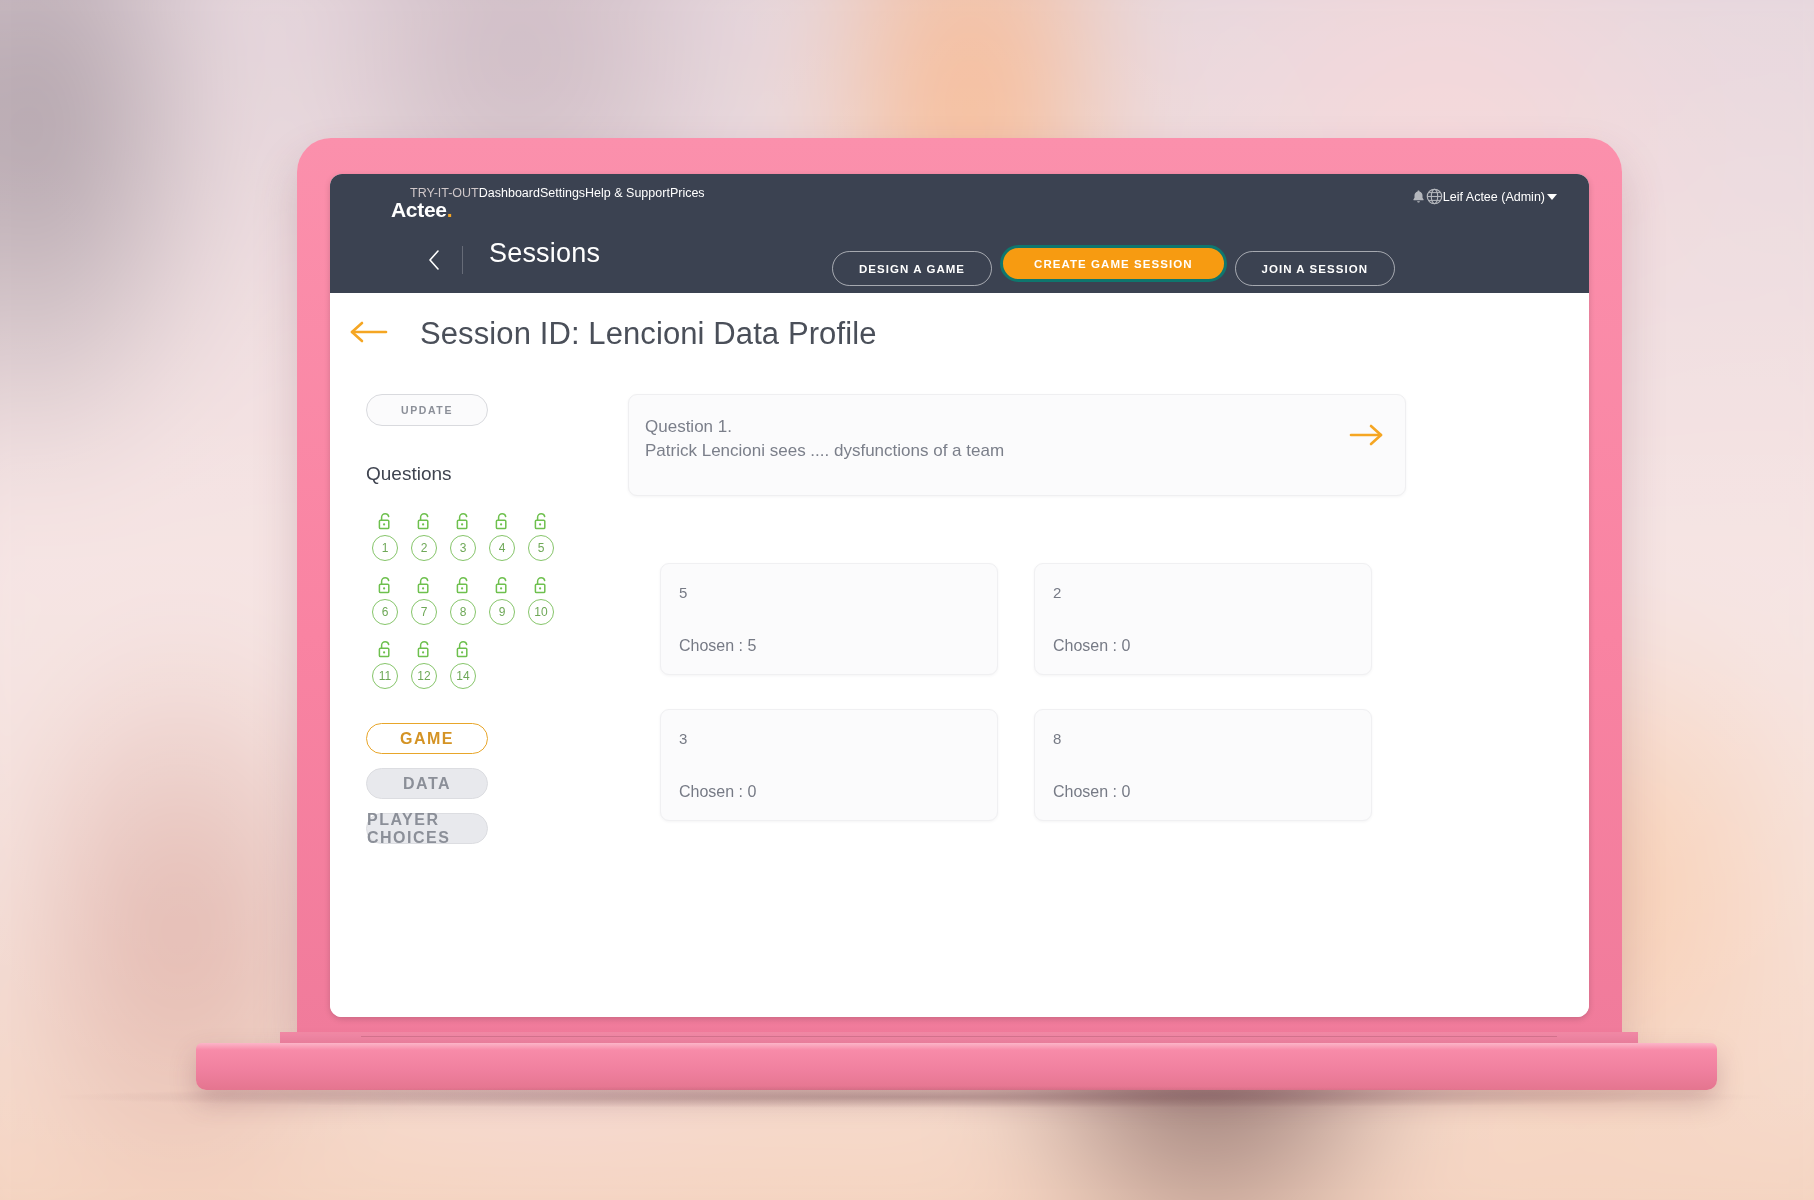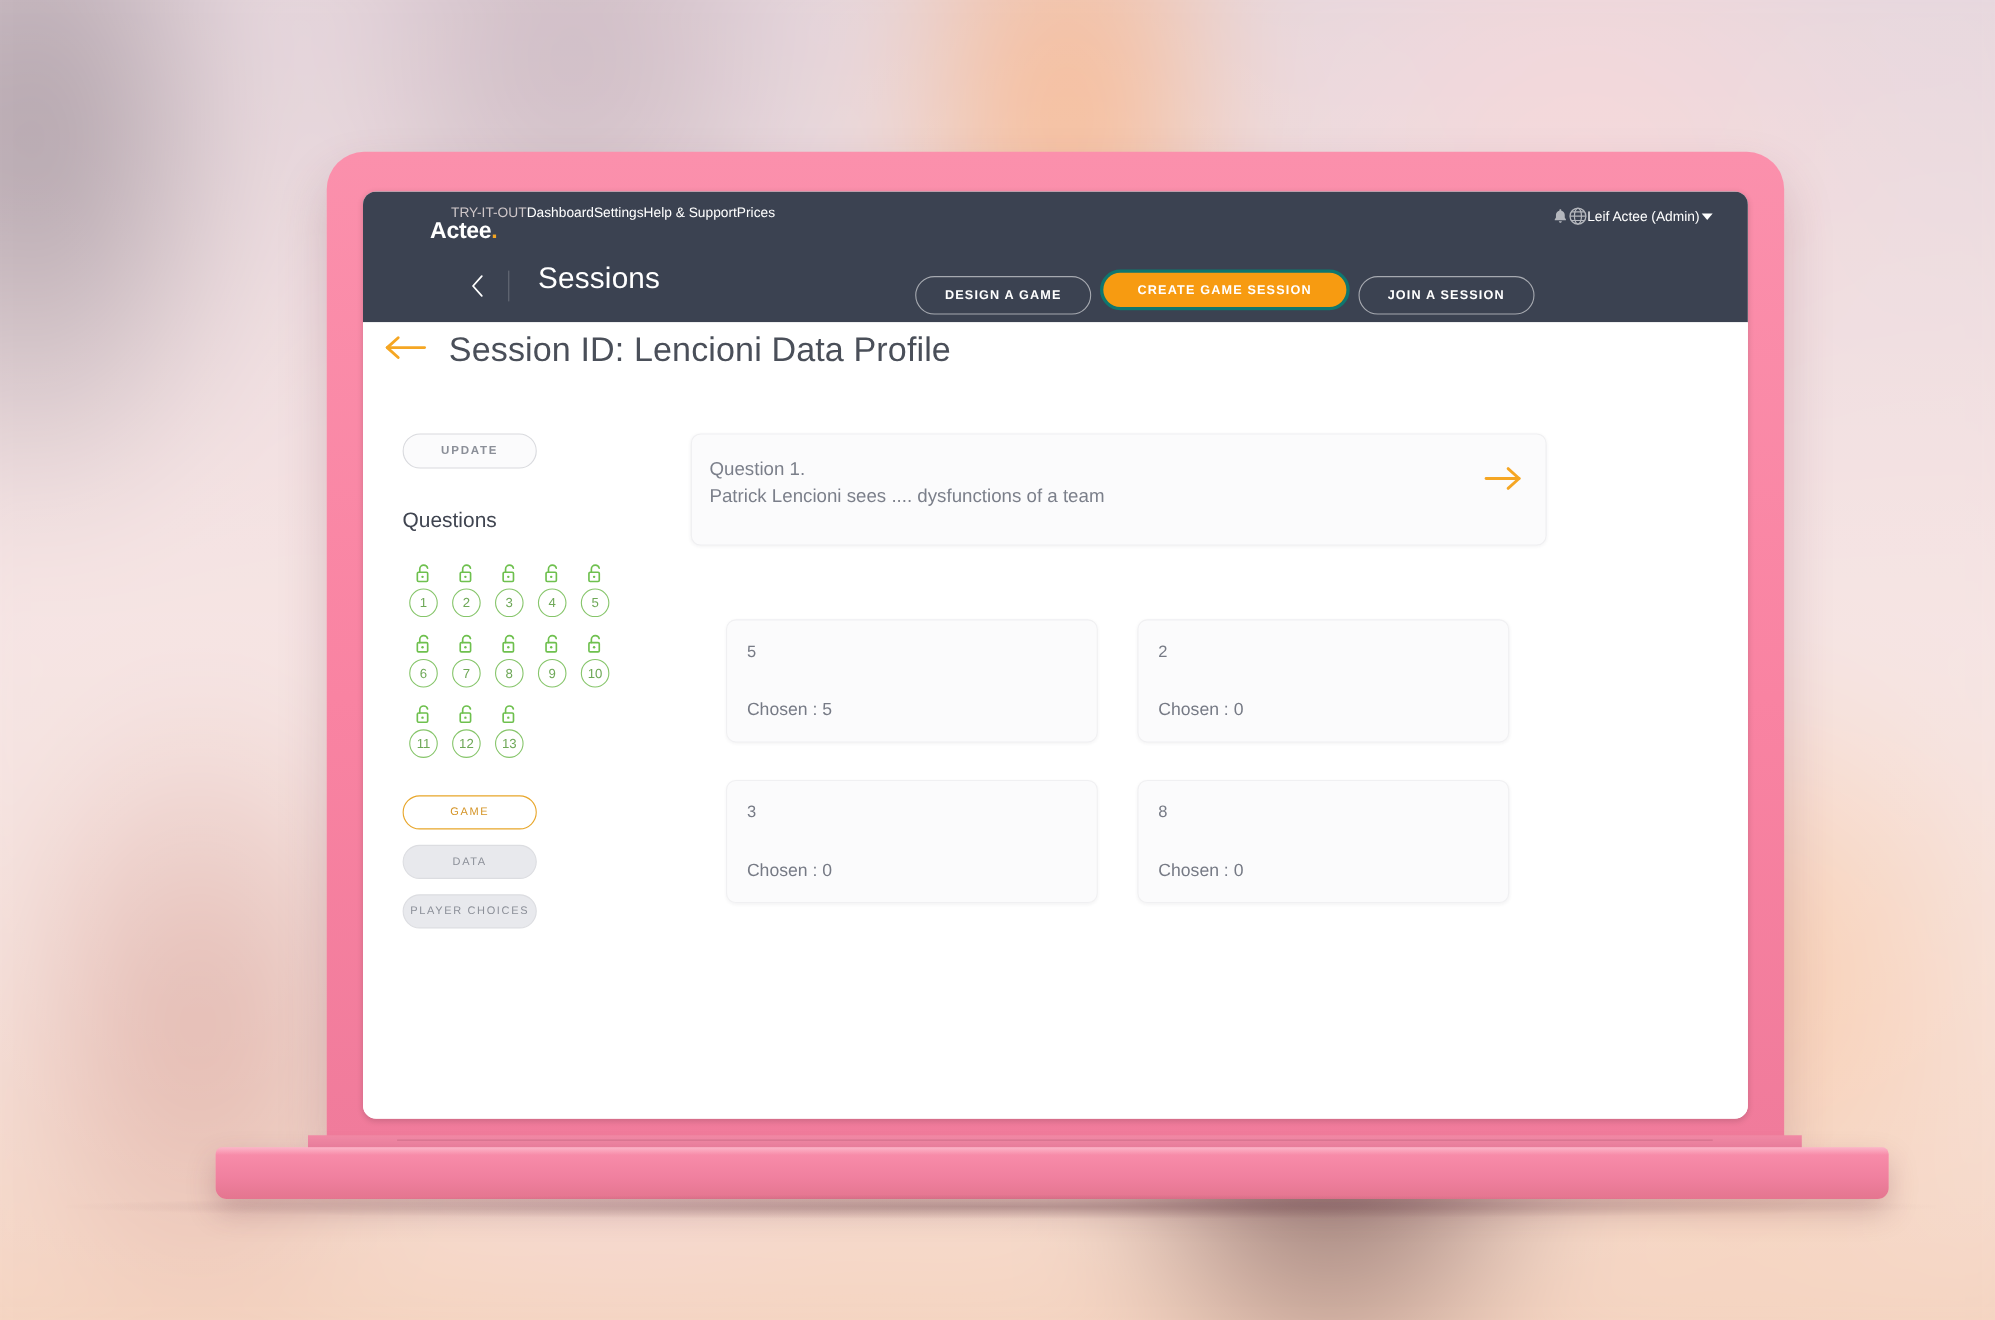--- a/index.html
+++ b/index.html
@@ -225,24 +225,24 @@
   
   .page {
     position: absolute;
     left: 0; top: 119px;
     width: 100%;
     height: 724px;
     background: #ffffff;
   }
   .page-title-row {
     position: absolute;
-    left: 18px; top: 7px;
+    left: 18px; top: 23px;
     display: flex;
     align-items: center;
-    gap: 20px;
+    gap: 32px;
     justify-content: flex-end;
   }
   .page-title {
     font-size: 31px;
     color: #4a4f59;
     font-weight: 400;
     letter-spacing: 0.1px;
   }
 
   
@@ -301,22 +301,22 @@
   .tab-btns {
     margin-top: 34px;
     display: flex;
     flex-direction: column;
     gap: 14px;
   }
   .tab-btn {
     width: 122px; height: 31px;
     border-radius: 16px;
     display: flex; align-items: center; justify-content: center;
-    font-size: 10px;
-    font-weight: normal;
+    font-size: 16px;
+    font-weight: bold;
     letter-spacing: 1.5px;
     cursor: pointer;
     box-sizing: border-box;
   }
   .tab-btn.active {
     border: 1.5px solid #e8a62a;
     background: #ffffff;
     color: #d49324;
   }
   .tab-btn.inactive {
@@ -592,21 +592,21 @@
             <span class="q-num">12</span>
           </div>
           <div class="q-cell">
             <span class="q-lock">
                 <svg width="15" height="19" viewBox="0 0 15 19">
                   <path d="M3.6 8.2V5.4c0-2 1.6-3.6 3.6-3.6 1.7 0 3.1 1.1 3.5 2.7" fill="none" stroke="#6ec04e" stroke-width="1.5" stroke-linecap="round"></path>
                   <rect x="1.4" y="8.2" width="9.4" height="8.4" rx="1.1" fill="none" stroke="#6ec04e" stroke-width="1.5"></rect>
                   <circle cx="6.1" cy="12.4" r="1.1" fill="#6ec04e"></circle>
                 </svg>
               </span>
-            <span class="q-num">13</span>
+            <span class="q-num">14</span>
           </div>
         </div>
 
         <div class="tab-btns">
           <div class="tab-btn active">GAME</div>
           <div class="tab-btn inactive">DATA</div>
           <div class="tab-btn inactive">PLAYER CHOICES</div>
         </div>
       </div>
 

